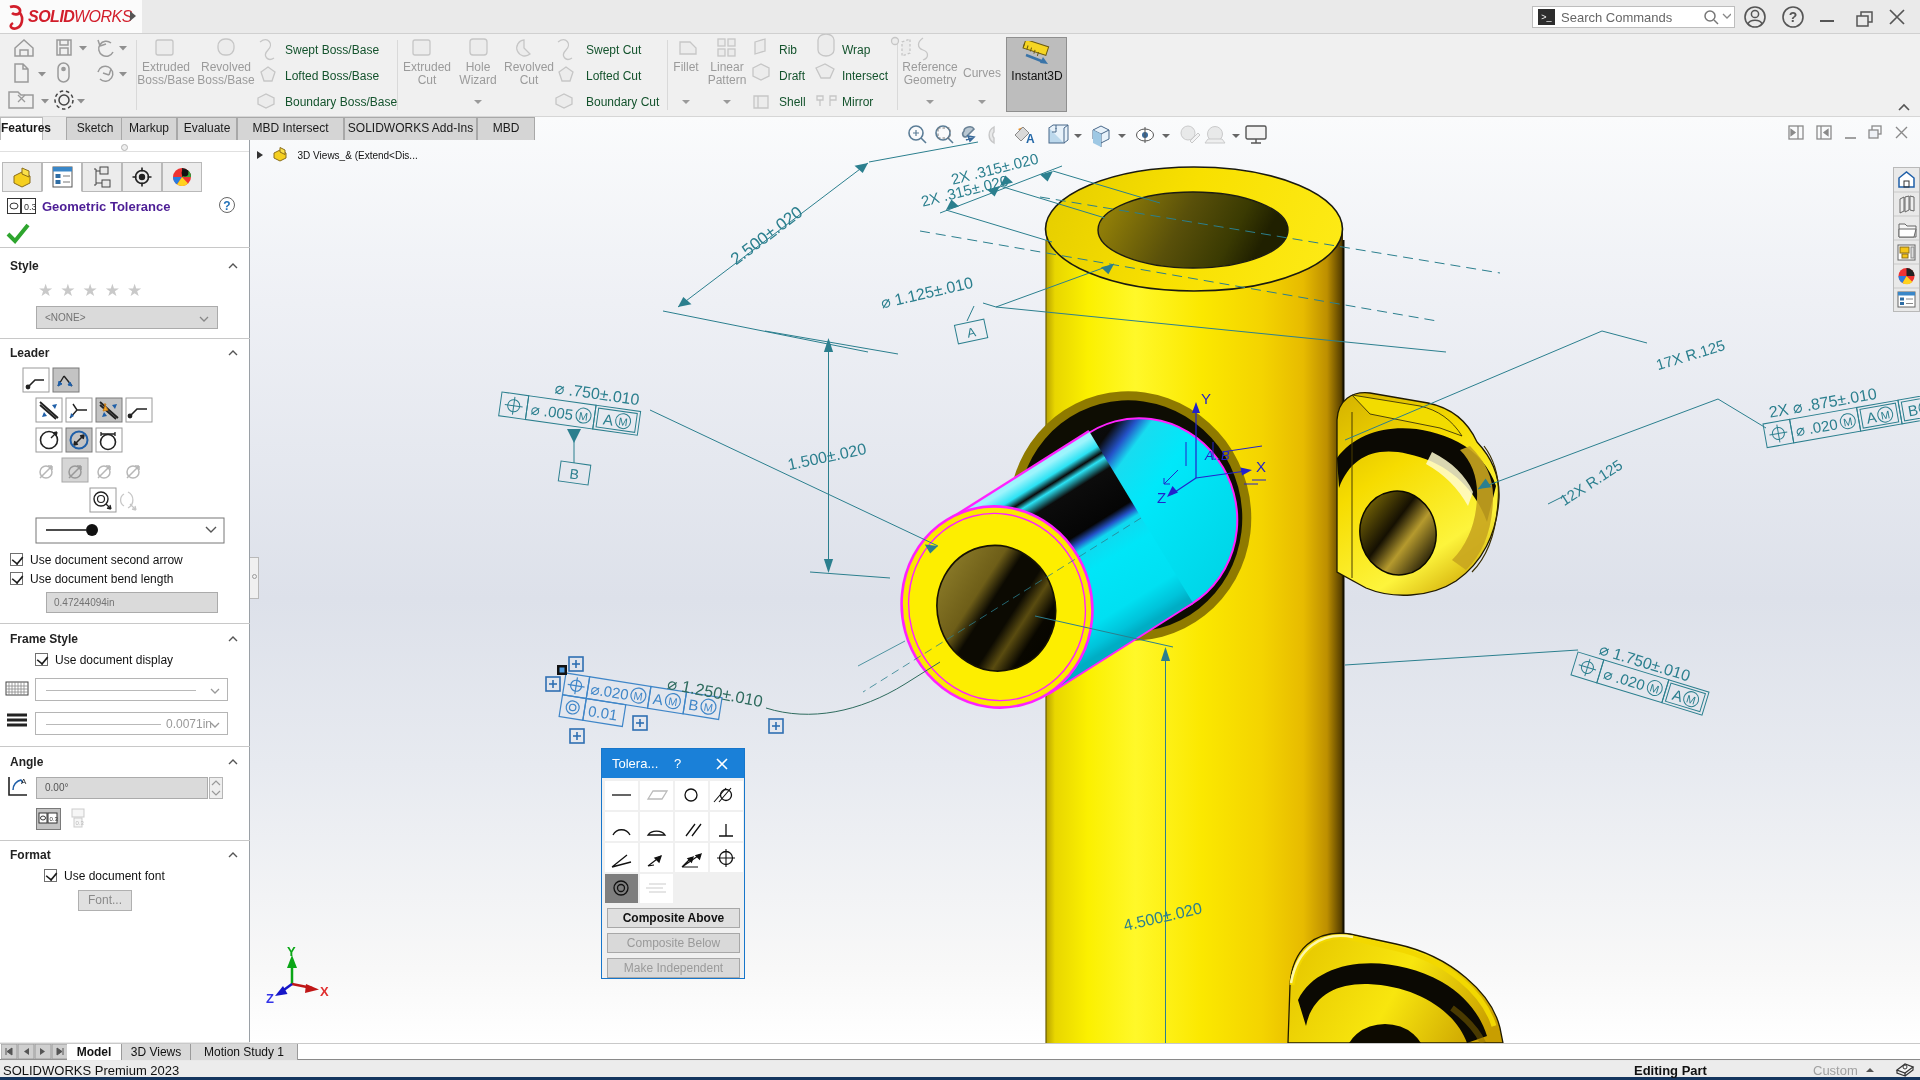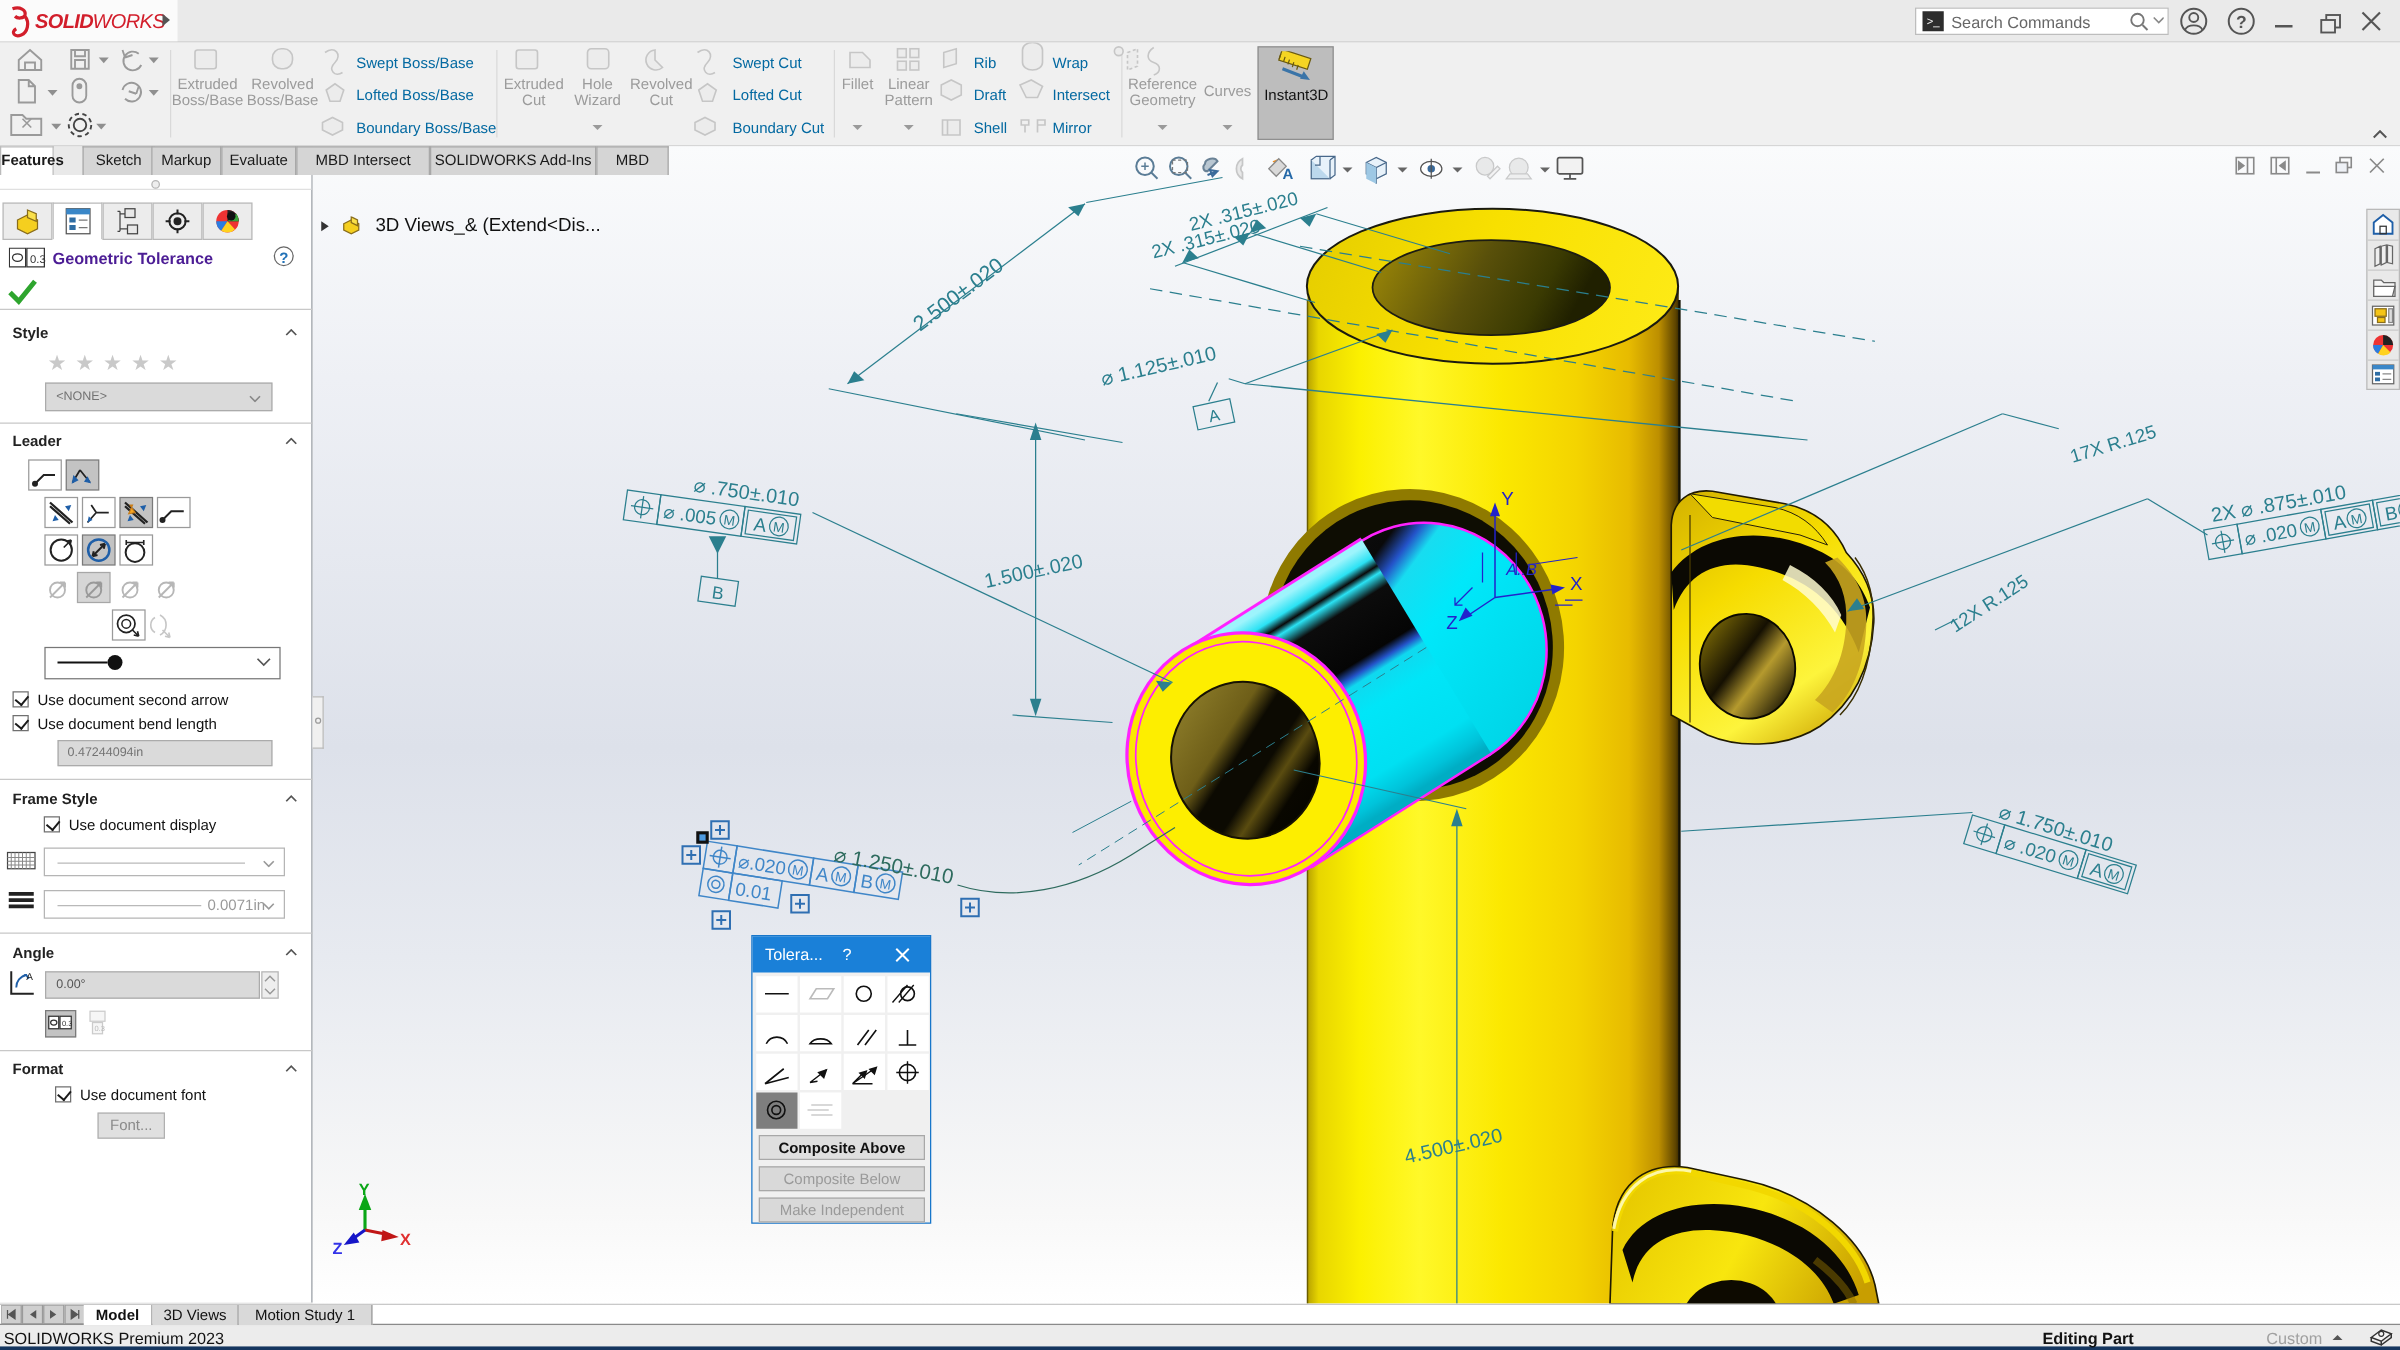--- a/index.html
+++ b/index.html
@@ -7,21 +7,21 @@
 #app { position:absolute; width:1920px; height:1080px; background:#e9e9e9; }
 
 #titlebar { position:absolute; left:0; top:0; width:1920px; height:34px; background:#eaeaea; border-bottom:1px solid #d0d0d0;}
 #logoarea { position:absolute; left:0; top:0; width:142px; height:33px; background:#fbfbfb; }
 #title { position:absolute; left:0; top:9px; width:1920px; text-align:center; font-size:13px; color:#333; }
 #searchbox { position:absolute; left:1532px; top:6px; width:203px; height:22px; background:#fff; border:1px solid #bdbdbd; }
 
 #ribbon { position:absolute; left:0; top:34px; width:1920px; height:83px; background:#f0f0f0; border-bottom:1px solid #d6d6d6; }
 .rsep { position:absolute; top:6px; height:70px; width:1px; background:#d9d9d9; }
 .rlabel { position:absolute; font-size:12px; color:#9b9b9b; text-align:center; line-height:13px; }
-.rlabelL { position:absolute; font-size:12px; color:#0369a1; }
+.rlabelL { position:absolute; font-size:12px; color:#14532d; }
 .caret { position:absolute; width:0; height:0; border-left:4px solid transparent; border-right:4px solid transparent; border-top:4px solid #9a9a9a; }
 
 #tabrow { position:absolute; left:0; top:117px; height:23px; z-index:6; }
 .ftab { position:absolute; top:0; height:23px; background:#d5d5d5; border:1px solid #a8a8a8; border-bottom:none; font-size:12px; color:#1a1a1a; text-align:center; line-height:21px; }
 .ftab.active { background:#ffffff; border:1px solid #bbb; border-bottom:none; font-weight:bold; }
 
 #panel { position:absolute; left:0; top:140px; z-index:5; width:250px; height:902px; background:#ffffff; border-right:1px solid #9aa0a6; }
 .sechead { position:absolute; left:10px; font-size:12px; font-weight:bold; color:#222; }
 .chev { position:absolute; left:228px; width:10px; height:6px; }
 .hr { position:absolute; left:0px; width:250px; height:1px; background:#c8c8c8; }
@@ -510,21 +510,21 @@
       <line x1="292" y1="984" x2="312" y2="988" stroke="#c01616"></line>
       <path d="M319,989.5 l-13,-5.5 -1,9 Z" fill="#c01616" stroke="none"></path>
       <line x1="292" y1="984" x2="281" y2="992" stroke="#1616c8"></line>
       <path d="M275,996 l12.5,-2 -4.5,-8 Z" fill="#1616c8" stroke="none"></path>
       <text x="287" y="956" fill="#0aa616" stroke="none" font-size="13" font-weight="bold" font-family="Liberation Sans">Y</text>
       <text x="320" y="996" fill="#e03030" stroke="none" font-size="13" font-weight="bold" font-family="Liberation Sans">X</text>
       <text x="266" y="1003" fill="#3333e8" stroke="none" font-size="13" font-weight="bold" font-family="Liberation Sans">Z</text>
     </g>
   </svg>
 
-  <div style="position:absolute;left:6px;top:28px;font-size:15px;color:#111;margin-top:26px;">
+  <div style="position:absolute;left:6px;top:28px;font-size:10px;color:#111;">
     <svg width="8" height="10" viewBox="0 0 8 10" style="margin-right:6px;">
           <path d="M1,1 l6,4 -6,4 Z" fill="#333"></path>
         </svg>
     <svg width="18" height="15" viewBox="0 0 18 15" style="margin-right:4px;position:relative;top:2px;">
       <path d="M1,6 l6,-3 6,3 v5 l-6,3 -6,-3 Z" fill="#f5cf1f" stroke="#8a6d1a"></path>
       <path d="M7,0.5 l5,2.5 v4.5 l-5,-2.5 Z" fill="#fae04a" stroke="#8a6d1a"></path>
     </svg>
     <span style="position:relative;top:-1px;">3D Views_&amp;  (Extend&lt;Dis...</span>
   </div>
 

